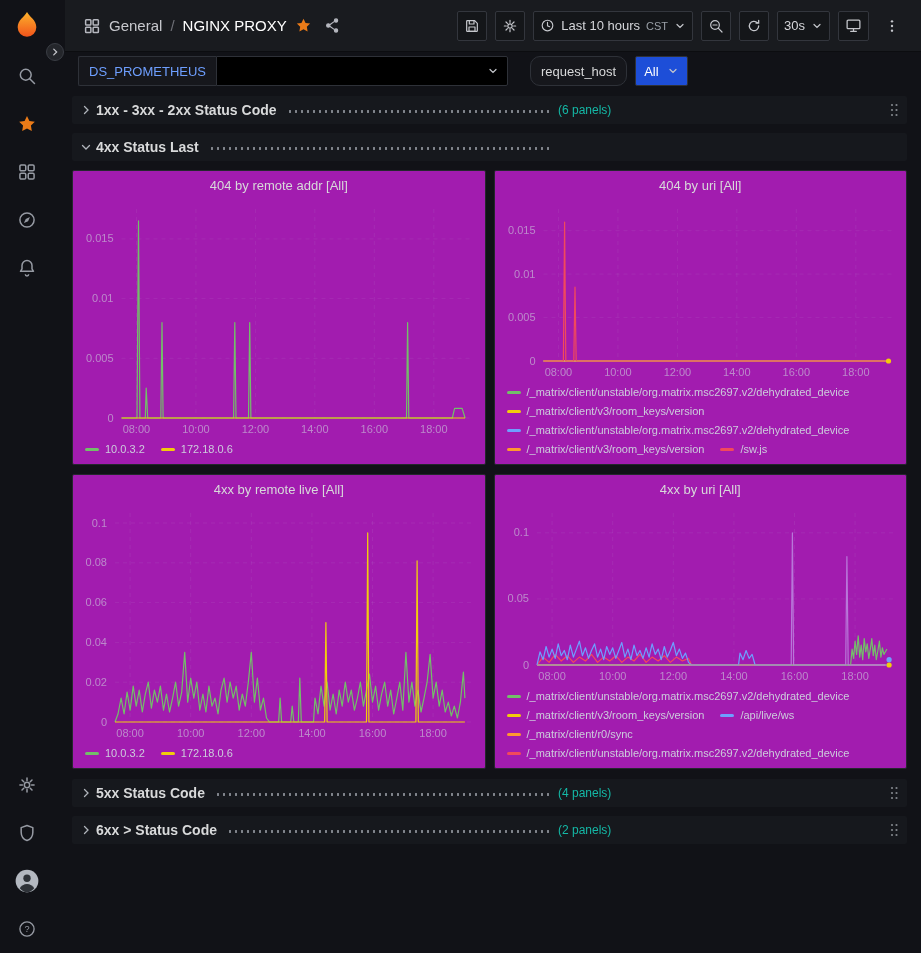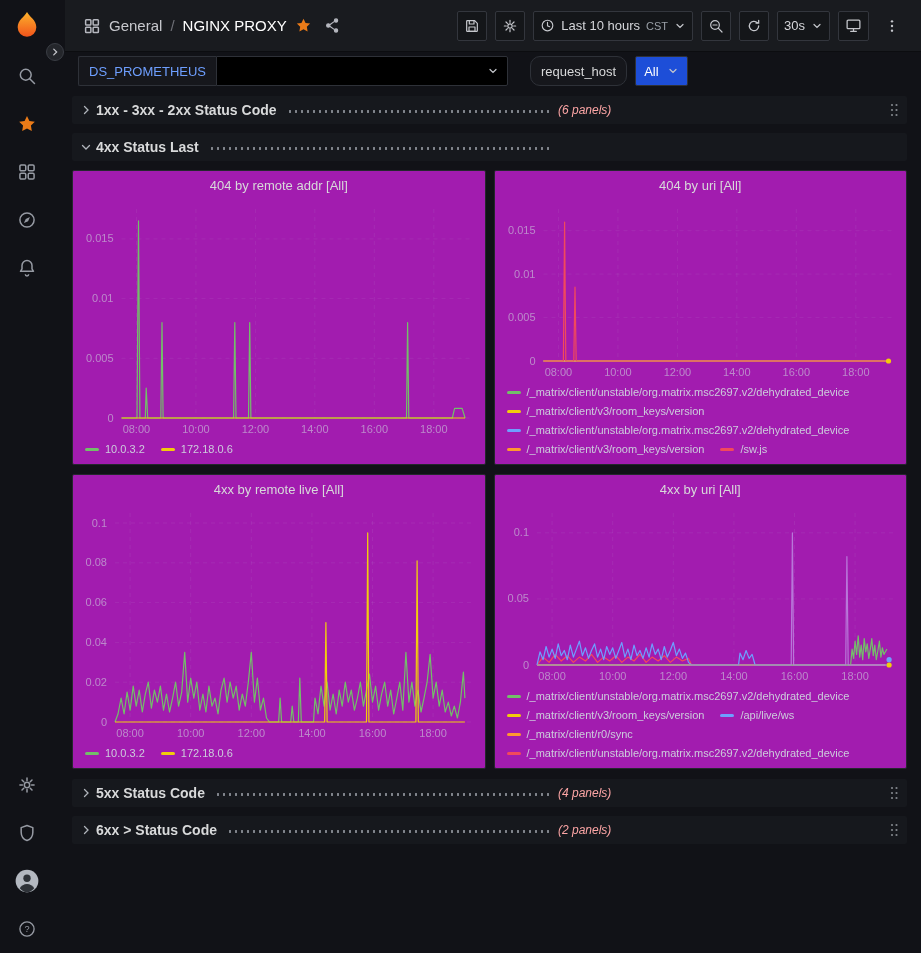--- a/index.html
+++ b/index.html
@@ -79,21 +79,21 @@
     background: #16181d; border-radius: 2px; padding: 0 6px 0 4px; cursor: pointer;
   }
   .row-left { display: flex; align-items: center; width: 482px; min-width: 0; }
   .row-chevron { width: 20px; display: flex; justify-content: center; }
   .row-title { font-size: 14px; font-weight: 700; color: #d8d9da; white-space: nowrap; }
   .row-dots {
     flex: 1; height: 3px; margin: 2px 8px 0 10px;
     background-image: radial-gradient(circle, #81858c 1.1px, transparent 1.4px);
     background-size: 6px 3px; background-position: left center; background-repeat: repeat-x;
   }
-  .row-count { font-size: 12px; font-style: italic; color: #fca5a5; white-space: nowrap; }
+  .row-count { font-size: 12px; color: #14b8a6; white-space: nowrap; }
   .row-spacer { flex: 1; }
   .row-handle { display: flex; align-items: center; padding: 0 2px; cursor: grab; }
 
   .panels-grid {
     display: grid; grid-template-columns: 1fr 1fr; grid-template-rows: 295px 295px;
     gap: 9px 8px; margin-bottom: 10px;
   }
   .panel {
     background: #a21caf; border: 1px solid #25272e; border-radius: 2px;
     display: flex; flex-direction: column; overflow: hidden;

